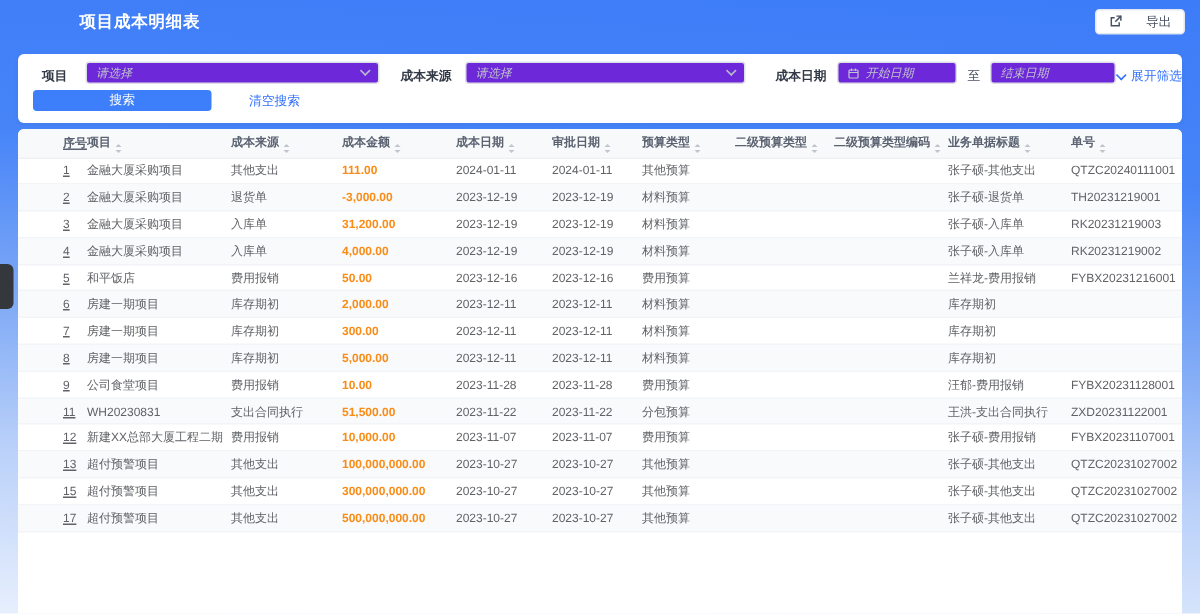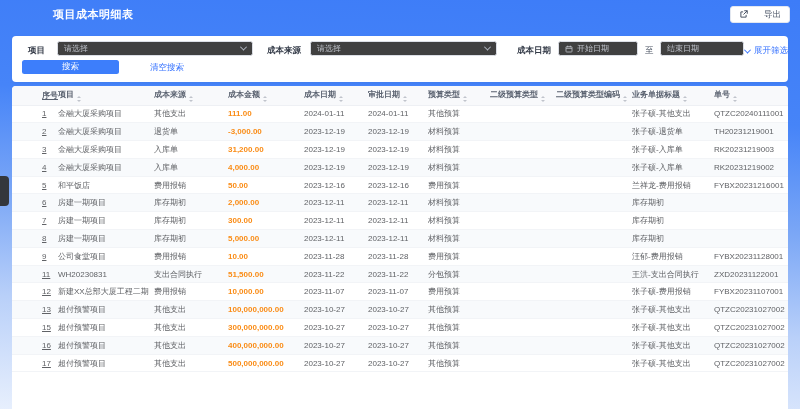--- a/index.html
+++ b/index.html
@@ -18,33 +18,33 @@
   }
   .export-btn svg { display:block; }
   
   .filter-card {
     position:absolute; left:12px; right:12px; top:36px; height:46px;
     background:#fff; border-radius:4px; box-shadow:0 1px 3px rgba(30,60,120,.08);
   }
   .f-label { position:absolute; font-size:8.5px; font-weight:600; color:#333a47; top:9px; }
   .sel {
     position:absolute; top:5px; height:15px; border:1px solid #dcdfe6; border-radius:2.5px;
-    background:#404040; display:flex; align-items:center; padding:0 6px; font-size:8px; color:#c0c4cc;
+    background:#6d28d9; display:flex; align-items:center; padding:0 6px; font-size:8px; color:#c0c4cc;font-style:italic;
   }
   .sel .grow { flex:1; }
   .chev { width:5px; height:5px; border-right:1px solid #b6bcc8; border-bottom:1px solid #b6bcc8; transform:rotate(45deg) translate(-1px,-1px); }
   .chev.blue { border-color:#3370ff; }
   .to-sep { position:absolute; top:9px; font-size:8.5px; color:#4a5362; }
   .expand-link { position:absolute; top:9px; right:0; display:flex; align-items:center; gap:4px; color:#3370ff; font-size:8.5px; cursor:pointer; }
   .search-btn {
-    position:absolute; left:10px; top:24px; width:97px; height:14px;
+    position:absolute; left:10px; top:24px; width:119px; height:14px;
     background:#3d7efb; color:#fff; font-size:8.5px; border:none; border-radius:2.5px;
     display:flex; align-items:center; justify-content:center; cursor:pointer;
   }
-  .clear-link { position:absolute; left:138px; top:24px; height:14px; line-height:14px; color:#3370ff; font-size:8.5px; cursor:pointer; }
+  .clear-link { position:absolute; left:154px; top:24px; height:14px; line-height:14px; color:#3370ff; font-size:8.5px; cursor:pointer; }
   .cal-ico { width:8px; height:8px; margin-right:4px; flex:none; }
   
   .table-card {
     position:absolute; left:12px; right:12px; top:86px; height:330px;
     background:#fff; border-radius:4px 4px 0 0; overflow:hidden;
   }
   table { border-collapse:collapse; table-layout:fixed; width:776px; }
   th,td { text-align:left; font-size:8px; white-space:nowrap; overflow:hidden; padding:0 4px 0 0; }
   thead th { height:19px; background:#f8f9fb; color:#5a6270; font-weight:600; border-bottom:1px solid #eef0f4; }
   tbody td { height:17.8px; color:#606266; border-bottom:1px solid #f2f4f7; }
@@ -333,33 +333,20 @@
           <td class="amount">300,000,000.00</td>
           <td>2023-10-27</td>
           <td>2023-10-27</td>
           <td>其他预算</td>
           <td></td>
           <td></td>
           <td>张子硕-其他支出</td>
           <td>QTZC20231027002</td>
         </tr>
         <tr>
-          <td>16</td>
-          <td>超付预警项目</td>
-          <td>其他支出</td>
-          <td class="amount">400,000,000.00</td>
-          <td>2023-10-27</td>
-          <td>2023-10-27</td>
-          <td>其他预算</td>
-          <td></td>
-          <td></td>
-          <td>张子硕-其他支出</td>
-          <td>QTZC20231027002</td>
-        </tr>
-        <tr>
           <td>17</td>
           <td>超付预警项目</td>
           <td>其他支出</td>
           <td class="amount">500,000,000.00</td>
           <td>2023-10-27</td>
           <td>2023-10-27</td>
           <td>其他预算</td>
           <td></td>
           <td></td>
           <td>张子硕-其他支出</td>

